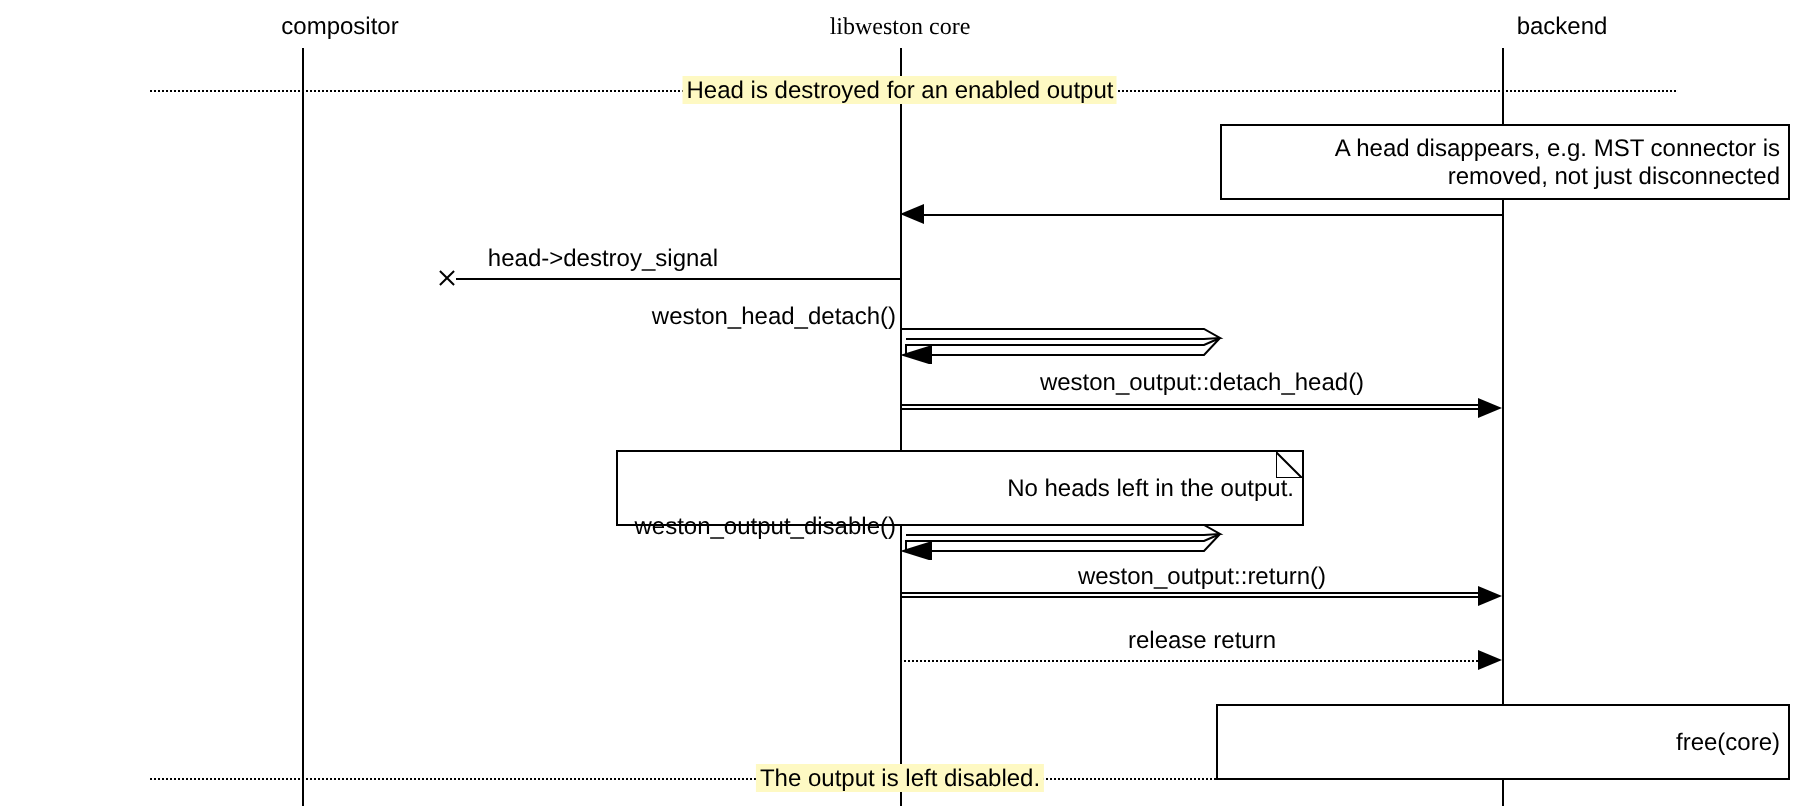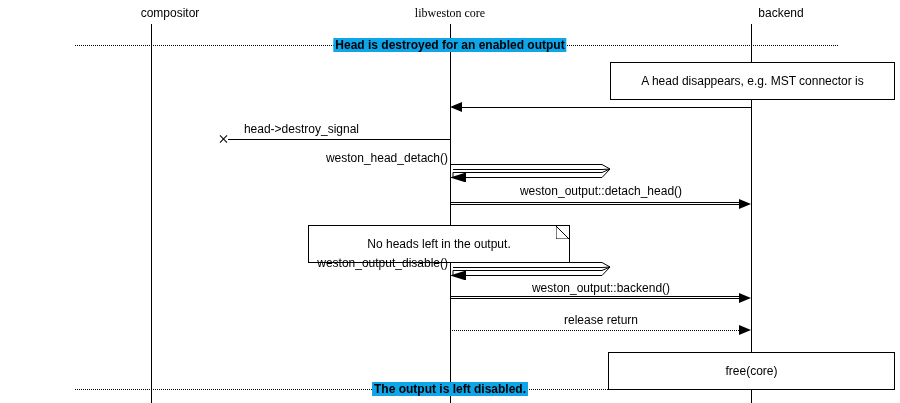--- a/index.html
+++ b/index.html
@@ -35,25 +35,24 @@
   .separator {
     position: absolute;
     height: 0;
     border-top: 1px dotted #000000;
   }
   .separator-label {
     position: absolute;
     font-size: 12px;
     line-height: 14px;
     white-space: nowrap;
-    background: #0ea5e9;
+    background: #fef9c3;
     padding: 0 2px;
     transform: translate(-50%, -50%);
     text-align: center;
-    font-weight: bold;
   }
   
   .msg-line {
     position: absolute;
     height: 0;
     border-top: 1px solid #000000;
   }
   .msg-line.thick {
     height: 3px;
     border-top: 1px solid #000000;
@@ -114,21 +113,21 @@
   }
   .self-call svg { display: block; }
   
   .note-box {
     position: absolute;
     border: 1px solid #000000;
     background: #ffffff;
     box-sizing: border-box;
     font-size: 12px;
     line-height: 14px;
-    text-align: center;
+    text-align: right;
     color: #000;
     display: flex;
     align-items: center;
     justify-content: center;
     padding: 18px 4px;
   }
   .note-box .note-text { width: 100%; }
   .note-fold {
     position: absolute;
     top: 0;
@@ -150,20 +149,21 @@
   <div class="lifeline" style="left:151px; top:24px; height:379px;"></div>
   <div class="lifeline" style="left:450px; top:24px; height:379px;"></div>
   <div class="lifeline" style="left:751px; top:24px; height:379px;"></div>
 
   <div class="separator" style="left:75px; top:45px; width:763px;"></div>
   <div class="separator-label" style="left:450px; top:45px;">Head is destroyed for an enabled output</div>
 
   <div class="note-box" style="left:610px; top:62px; width:285px; height:30px;">
     <div class="note-text">
       <div>A head disappears, e.g. MST connector is</div>
+      <div>removed, not just disconnected</div>
     </div>
   </div>
 
   <div class="msg-line" style="left:456px; top:107px; width:295px;"></div>
   <div class="arrow-head left" style="left:450px; top:102px;"></div>
 
   <div class="msg-label left-anchor" style="left:359px; top:136px;">head-&gt;destroy_signal</div>
   <div class="msg-line" style="left:228px; top:139px; width:222px;"></div>
   <div class="x-marker" style="left:218px; top:134px;"></div>
 
@@ -173,40 +173,40 @@
       <path d="M0.5,4.5 L152,4.5 L160,9 L152,9.5 L3,9.5" fill="none" stroke="#000" stroke-width="1"></path>
       <path d="M160,9 L152,12.5 L3,12.5 L3,17.5 L152,17.5 L160,9" fill="none" stroke="#000" stroke-width="1"></path>
       <path d="M0,17.5 L16,12.5 L16,22.5 Z" fill="#000"></path>
     </svg>
   </div>
 
   <div class="msg-label" style="left:601px; top:198px;">weston_output::detach_head()</div>
   <div class="msg-line thick" style="left:450px; top:202px; width:291px;"></div>
   <div class="arrow-head right" style="left:739px; top:199px;"></div>
 
-  <div class="note-box" style="left:308px; top:225px; width:262px; height:26px;">
+  <div class="note-box" style="left:308px; top:225px; width:344px; height:26px;">
     <div class="note-text">No heads left in the output.</div>
     <div class="note-fold">
       <svg width="13" height="13" viewBox="0 0 13 13">
         <path d="M0,0 L13,13 L13,0 Z" fill="#ffffff"></path>
         <path d="M0,0 L13,13 M0,0 L0,13 L13,13" fill="none" stroke="#000" stroke-width="1"></path>
       </svg>
     </div>
   </div>
 
   <div class="msg-label left-anchor" style="left:448px; top:270px;">weston_output_disable()</div>
   <div class="self-call" style="left:450px; top:258px;">
     <svg width="165" height="22" viewBox="0 0 165 22">
       <path d="M0.5,4.5 L152,4.5 L160,9 L152,9.5 L3,9.5" fill="none" stroke="#000" stroke-width="1"></path>
       <path d="M160,9 L152,12.5 L3,12.5 L3,17.5 L152,17.5 L160,9" fill="none" stroke="#000" stroke-width="1"></path>
       <path d="M0,17.5 L16,12.5 L16,22.5 Z" fill="#000"></path>
     </svg>
   </div>
 
-  <div class="msg-label" style="left:601px; top:295px;">weston_output::backend()</div>
+  <div class="msg-label" style="left:601px; top:295px;">weston_output::return()</div>
   <div class="msg-line thick" style="left:450px; top:296px; width:291px;"></div>
   <div class="arrow-head right" style="left:739px; top:293px;"></div>
 
   <div class="msg-label" style="left:601px; top:327px;">release return</div>
   <div class="msg-line dotted" style="left:450px; top:330px; width:289px;"></div>
   <div class="arrow-head right" style="left:739px; top:325px;"></div>
 
   <div class="note-box" style="left:608px; top:352px; width:287px; height:26px;">
     <div class="note-text">free(core)</div>
   </div>

